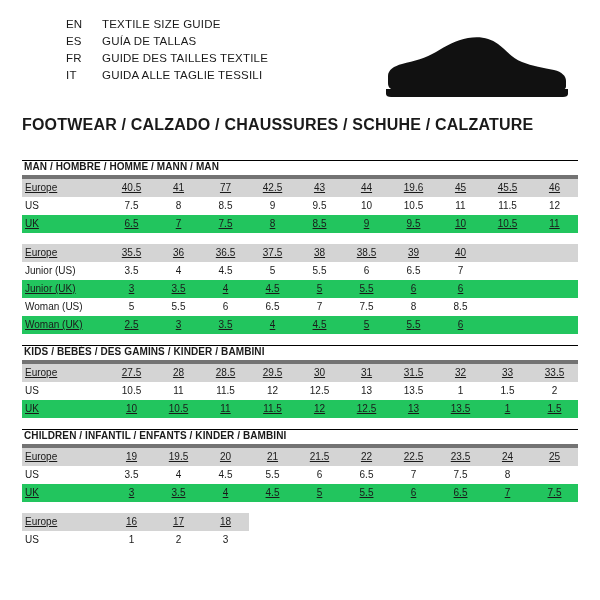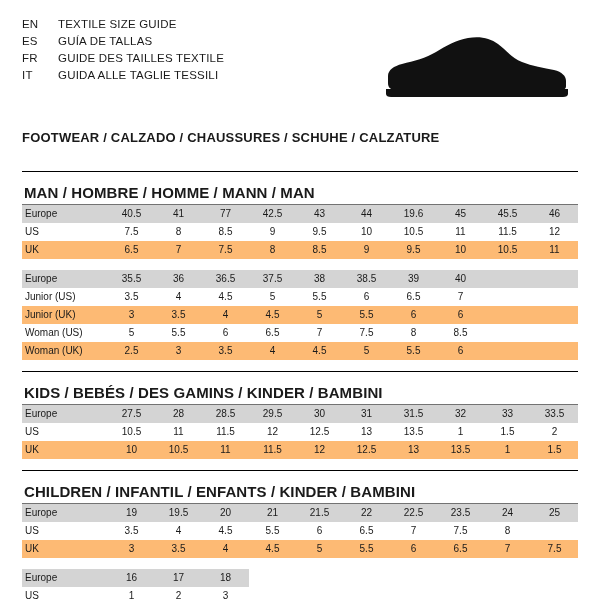--- a/index.html
+++ b/index.html
@@ -19,20 +19,21 @@
     width: 600px;
     height: 600px;
     box-sizing: border-box;
     padding: 16px 22px 0 22px;
   }
 
   
   .header {
     position: relative;
     height: 100px;
+    margin-left: 44px;
   }
   .lang-table {
     border-collapse: collapse;
     font-size: 11.5px;
     letter-spacing: 0.2px;
   }
   .lang-table td {
     padding: 1px 0;
     vertical-align: top;
     line-height: 15px;
@@ -48,40 +49,40 @@
   .shoe-wrap {
     position: absolute;
     right: 8px;
     top: 16px;
     width: 190px;
     height: 72px;
   }
   .shoe-wrap svg { display: block; }
 
   .footwear-line {
-    margin-top: 14px;
-    font-size: 13px;
+    margin-top: 0;
+    font-size: 16px;
     font-weight: bold;
     letter-spacing: 0.2px;
   }
 
   
   .sections {
     margin-top: 26px;
   }
   .section {
     margin-bottom: 2px;
   }
   .section-title {
-    font-size: 15px;
+    font-size: 10px;
     font-weight: bold;
     letter-spacing: 0.1px;
-    padding: 12px 0 3px 2px;
+    padding: 0 0 3px 2px;
     border-top: 1px solid #000000;
-    border-bottom: 1px solid #737373;
+    border-bottom: 4px solid #737373;
   }
   .section:first-child .section-title {
     border-top: 1px solid #000000;
   }
   table.size {
     border-collapse: collapse;
     width: 100%;
     font-size: 10px;
     table-layout: fixed;
   }
@@ -92,26 +93,28 @@
     color: #1a1a1a;
     white-space: nowrap;
   }
   table.size td.rowlabel {
     text-align: left;
     padding-left: 3px;
     width: 82px;
   }
   tr.shaded td {
     background: #d4d4d4;
+    text-decoration: underline;
   }
   tr.plain td {
     background: #ffffff;
   }
   tr.alt td {
-    background: #fdba74;
+    background: #22c55e;
+    text-decoration: underline;
   }
   .spacer {
     height: 9px;
   }
 </style>
 </head>
 <body>
 
 <div class="page">
 

